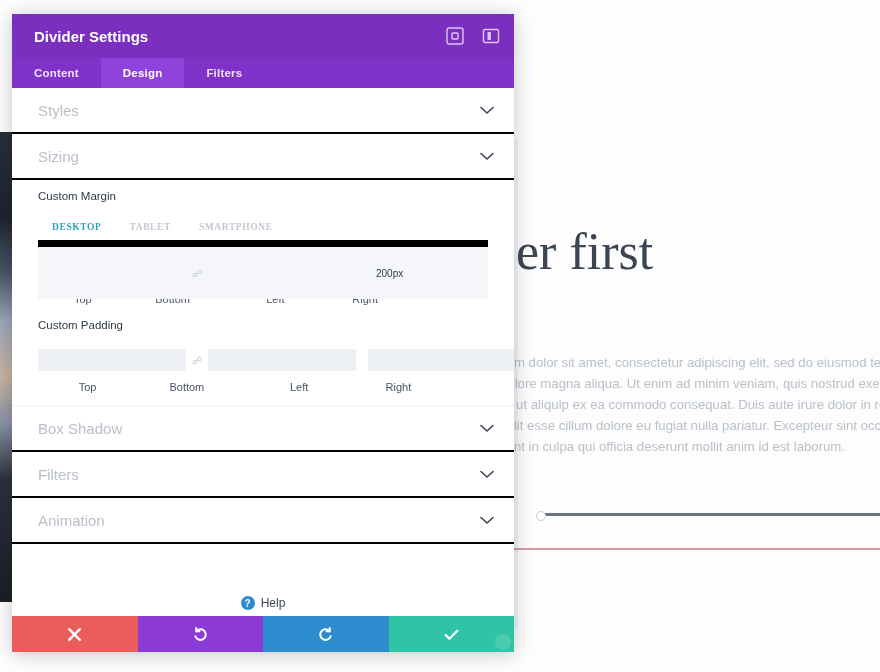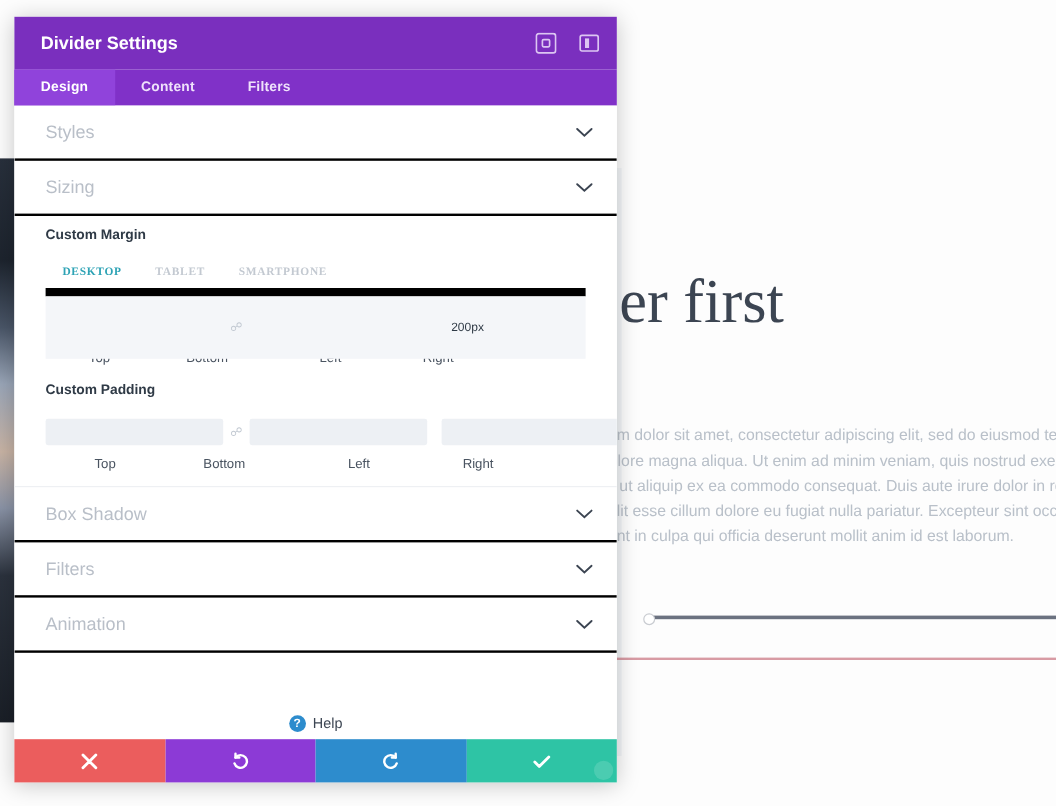--- a/index.html
+++ b/index.html
@@ -83,21 +83,21 @@
   .section-head {
     height: 46px; display: flex; align-items: center; justify-content: space-between;
     padding: 0 20px 0 26px; border-bottom: 2px solid #000000; cursor: pointer;
   }
   .section-head .label { font-size: 15px; color: #b9bfc8; }
   .section-head.open .label { color: #3c8dbc; }
   .chev { color: #3c4552; font-size: 11px; line-height: 1; }
   .section-head.open .chev { color: #3c8dbc; }
 
   .spacing-body { padding: 10px 26px 0 26px; border-bottom: 1px solid #eef0f3; }
-  .field-label { font-size: 11.5px; font-weight: bold; color: #2f3a46; margin-bottom: 12px; }
+  .field-label { font-size: 11.5px; font-weight: normal; color: #2f3a46; margin-bottom: 12px; }
 
   .devtabs { display: flex; border-bottom: 7px solid #000000; margin-bottom: 0; font-family: Liberation Serif, serif; }
   .devtab {
     font-size: 9.5px; font-weight: bold; letter-spacing: .6px; color: #c3c9d1;
     padding: 8px 14px 8px 14px; cursor: pointer;
   }
   .devtab.active { color: #2ea3b5; background: #ffffff; }
   .devtab:first-child { background:#fff; }
 
   .spacing-row {
@@ -175,22 +175,22 @@
           <rect x="6" y="6" width="6" height="6" rx="1" fill="none" stroke="#e5d3f7" stroke-width="1.4"></rect>
         </svg>
         <svg class="hicon" viewBox="0 0 18 18">
           <rect x="1.5" y="2.5" width="15" height="13" rx="1.5" fill="none" stroke="#e5d3f7" stroke-width="1.4"></rect>
           <rect x="5.5" y="5" width="3.4" height="8" fill="#e5d3f7"></rect>
         </svg>
       </div>
     </div>
 
     <div class="tabs">
+      <div class="tab">Content</div>
       <div class="tab active">Design</div>
-      <div class="tab">Content</div>
       <div class="tab">Filters</div>
     </div>
 
     <div class="modal-body">
 
       <div class="section-head">
         <span class="label">Styles</span>
         <svg class="chev" width="14" height="9" viewBox="0 0 14 9">
           <path d="M1 1.5 L7 7 L13 1.5" fill="none" stroke="#3c4552" stroke-width="1.6" stroke-linecap="round"></path>
         </svg>

